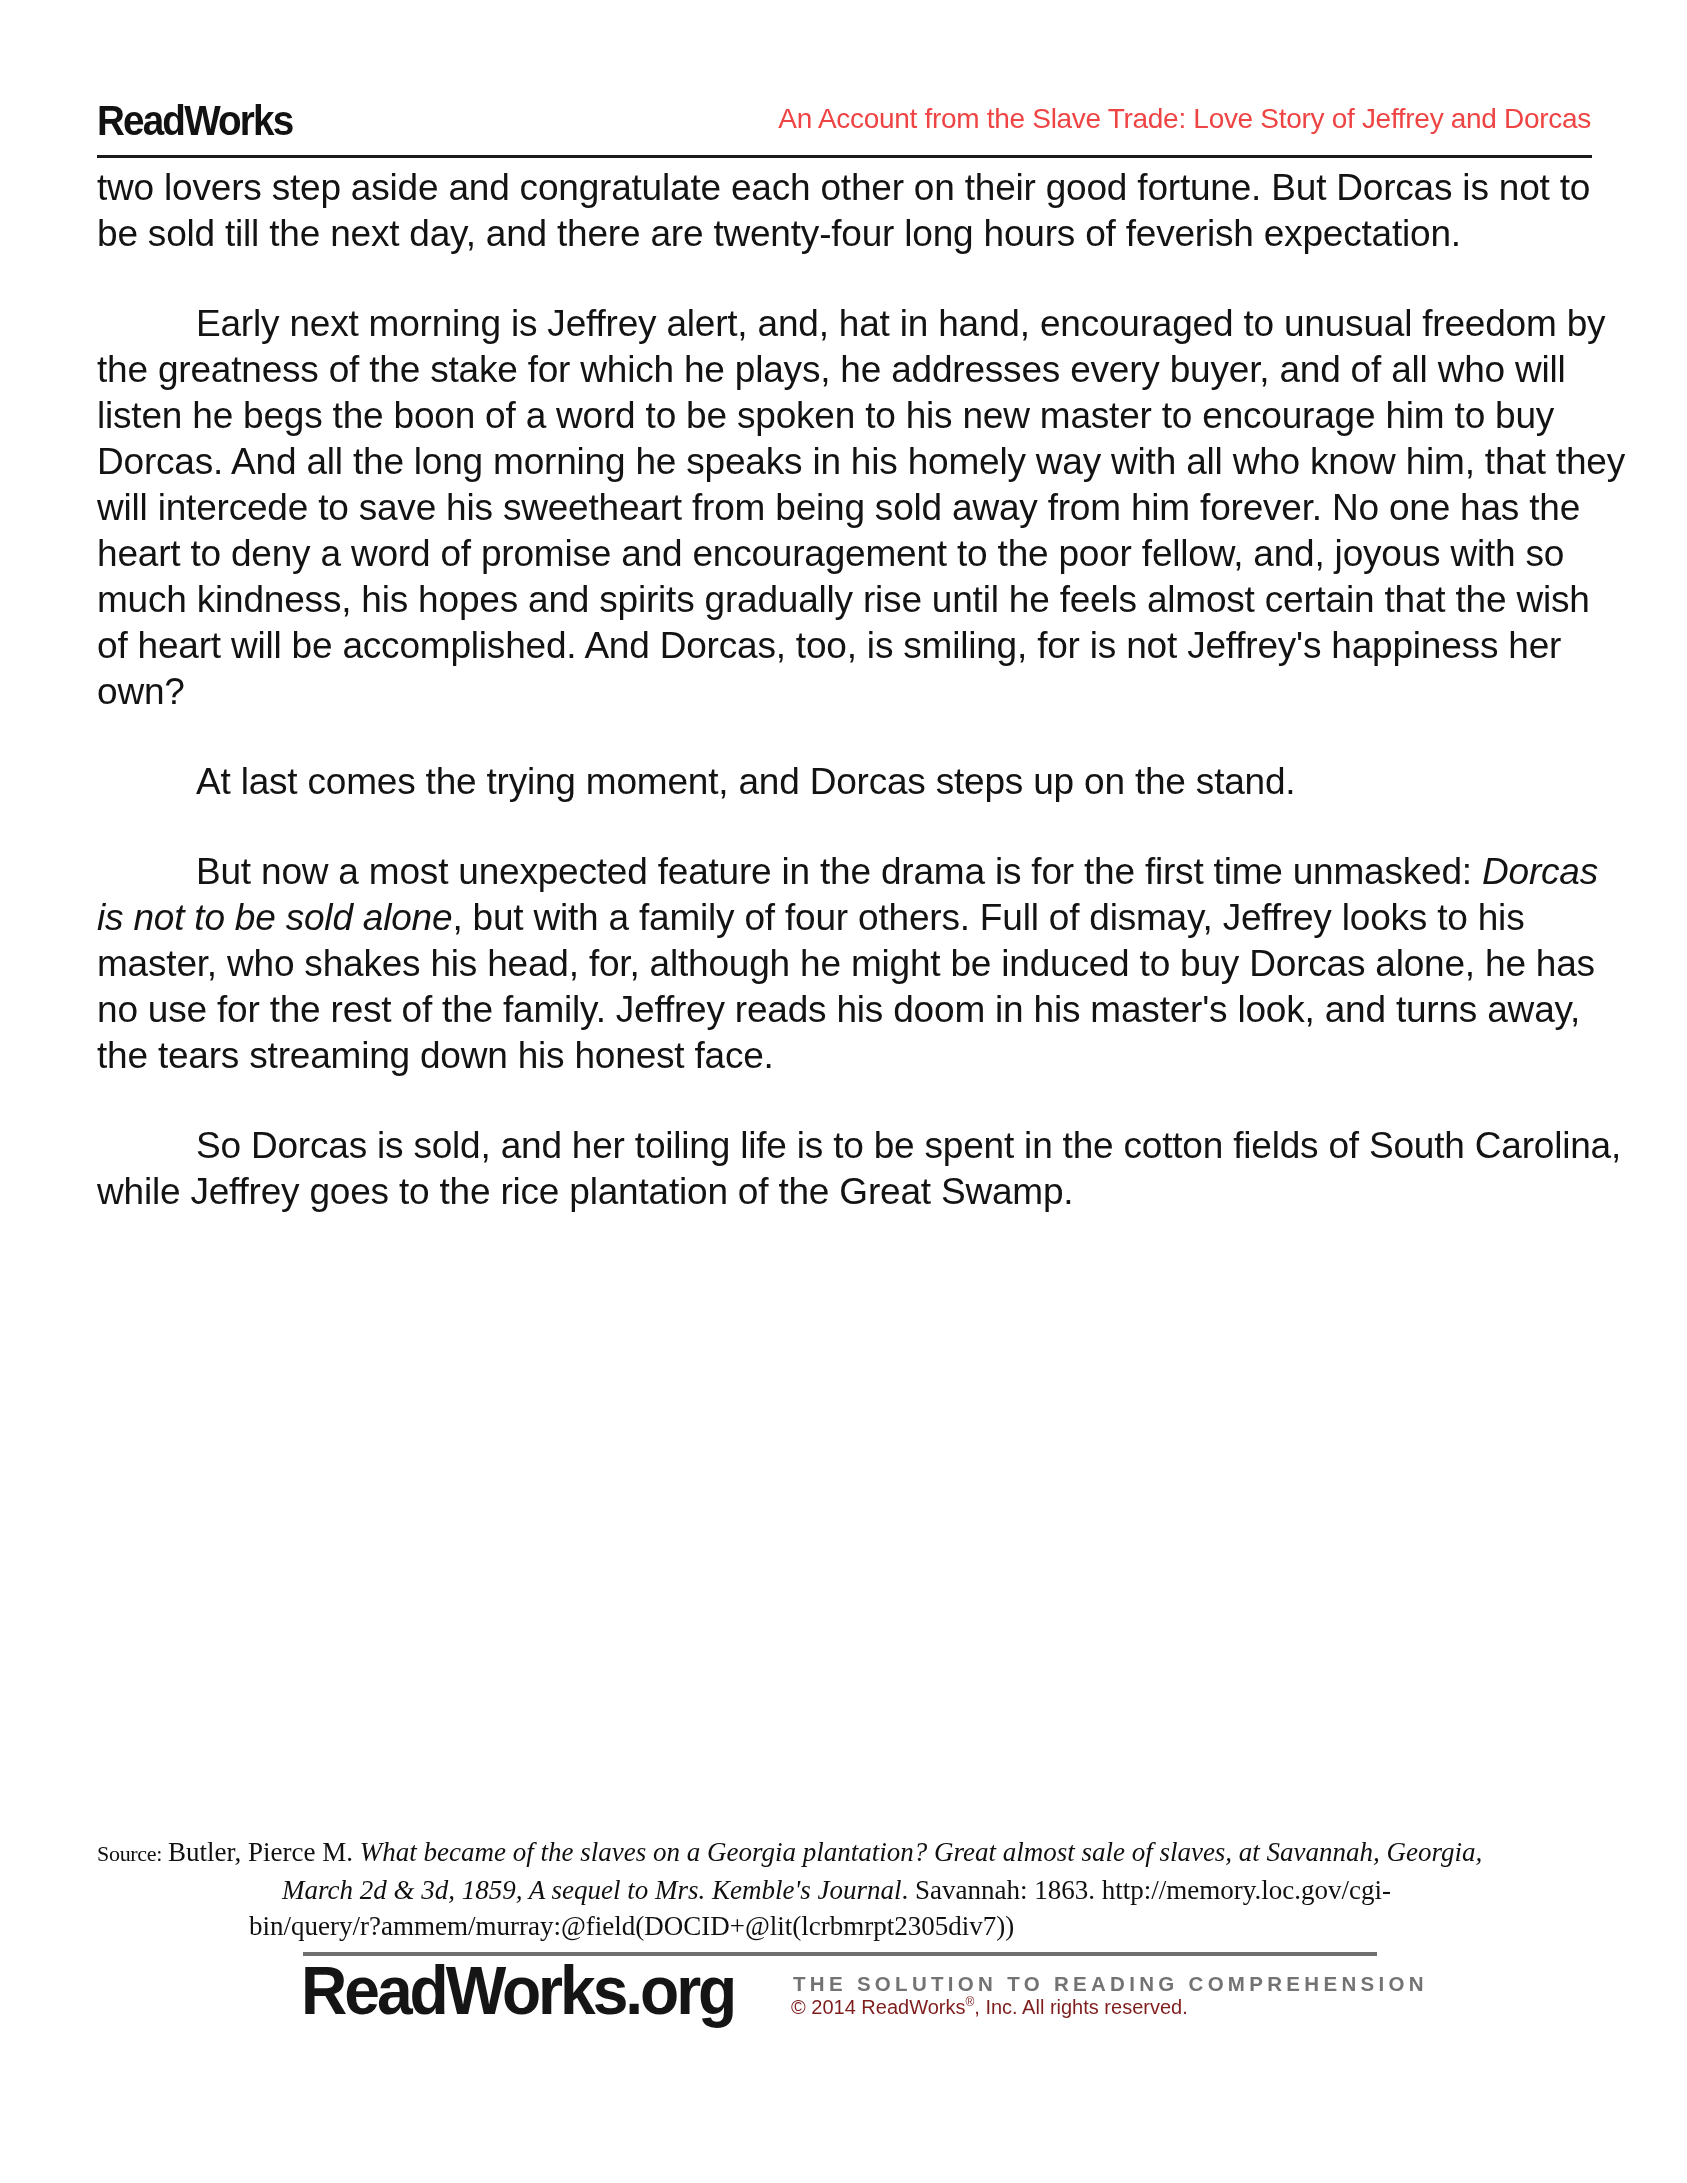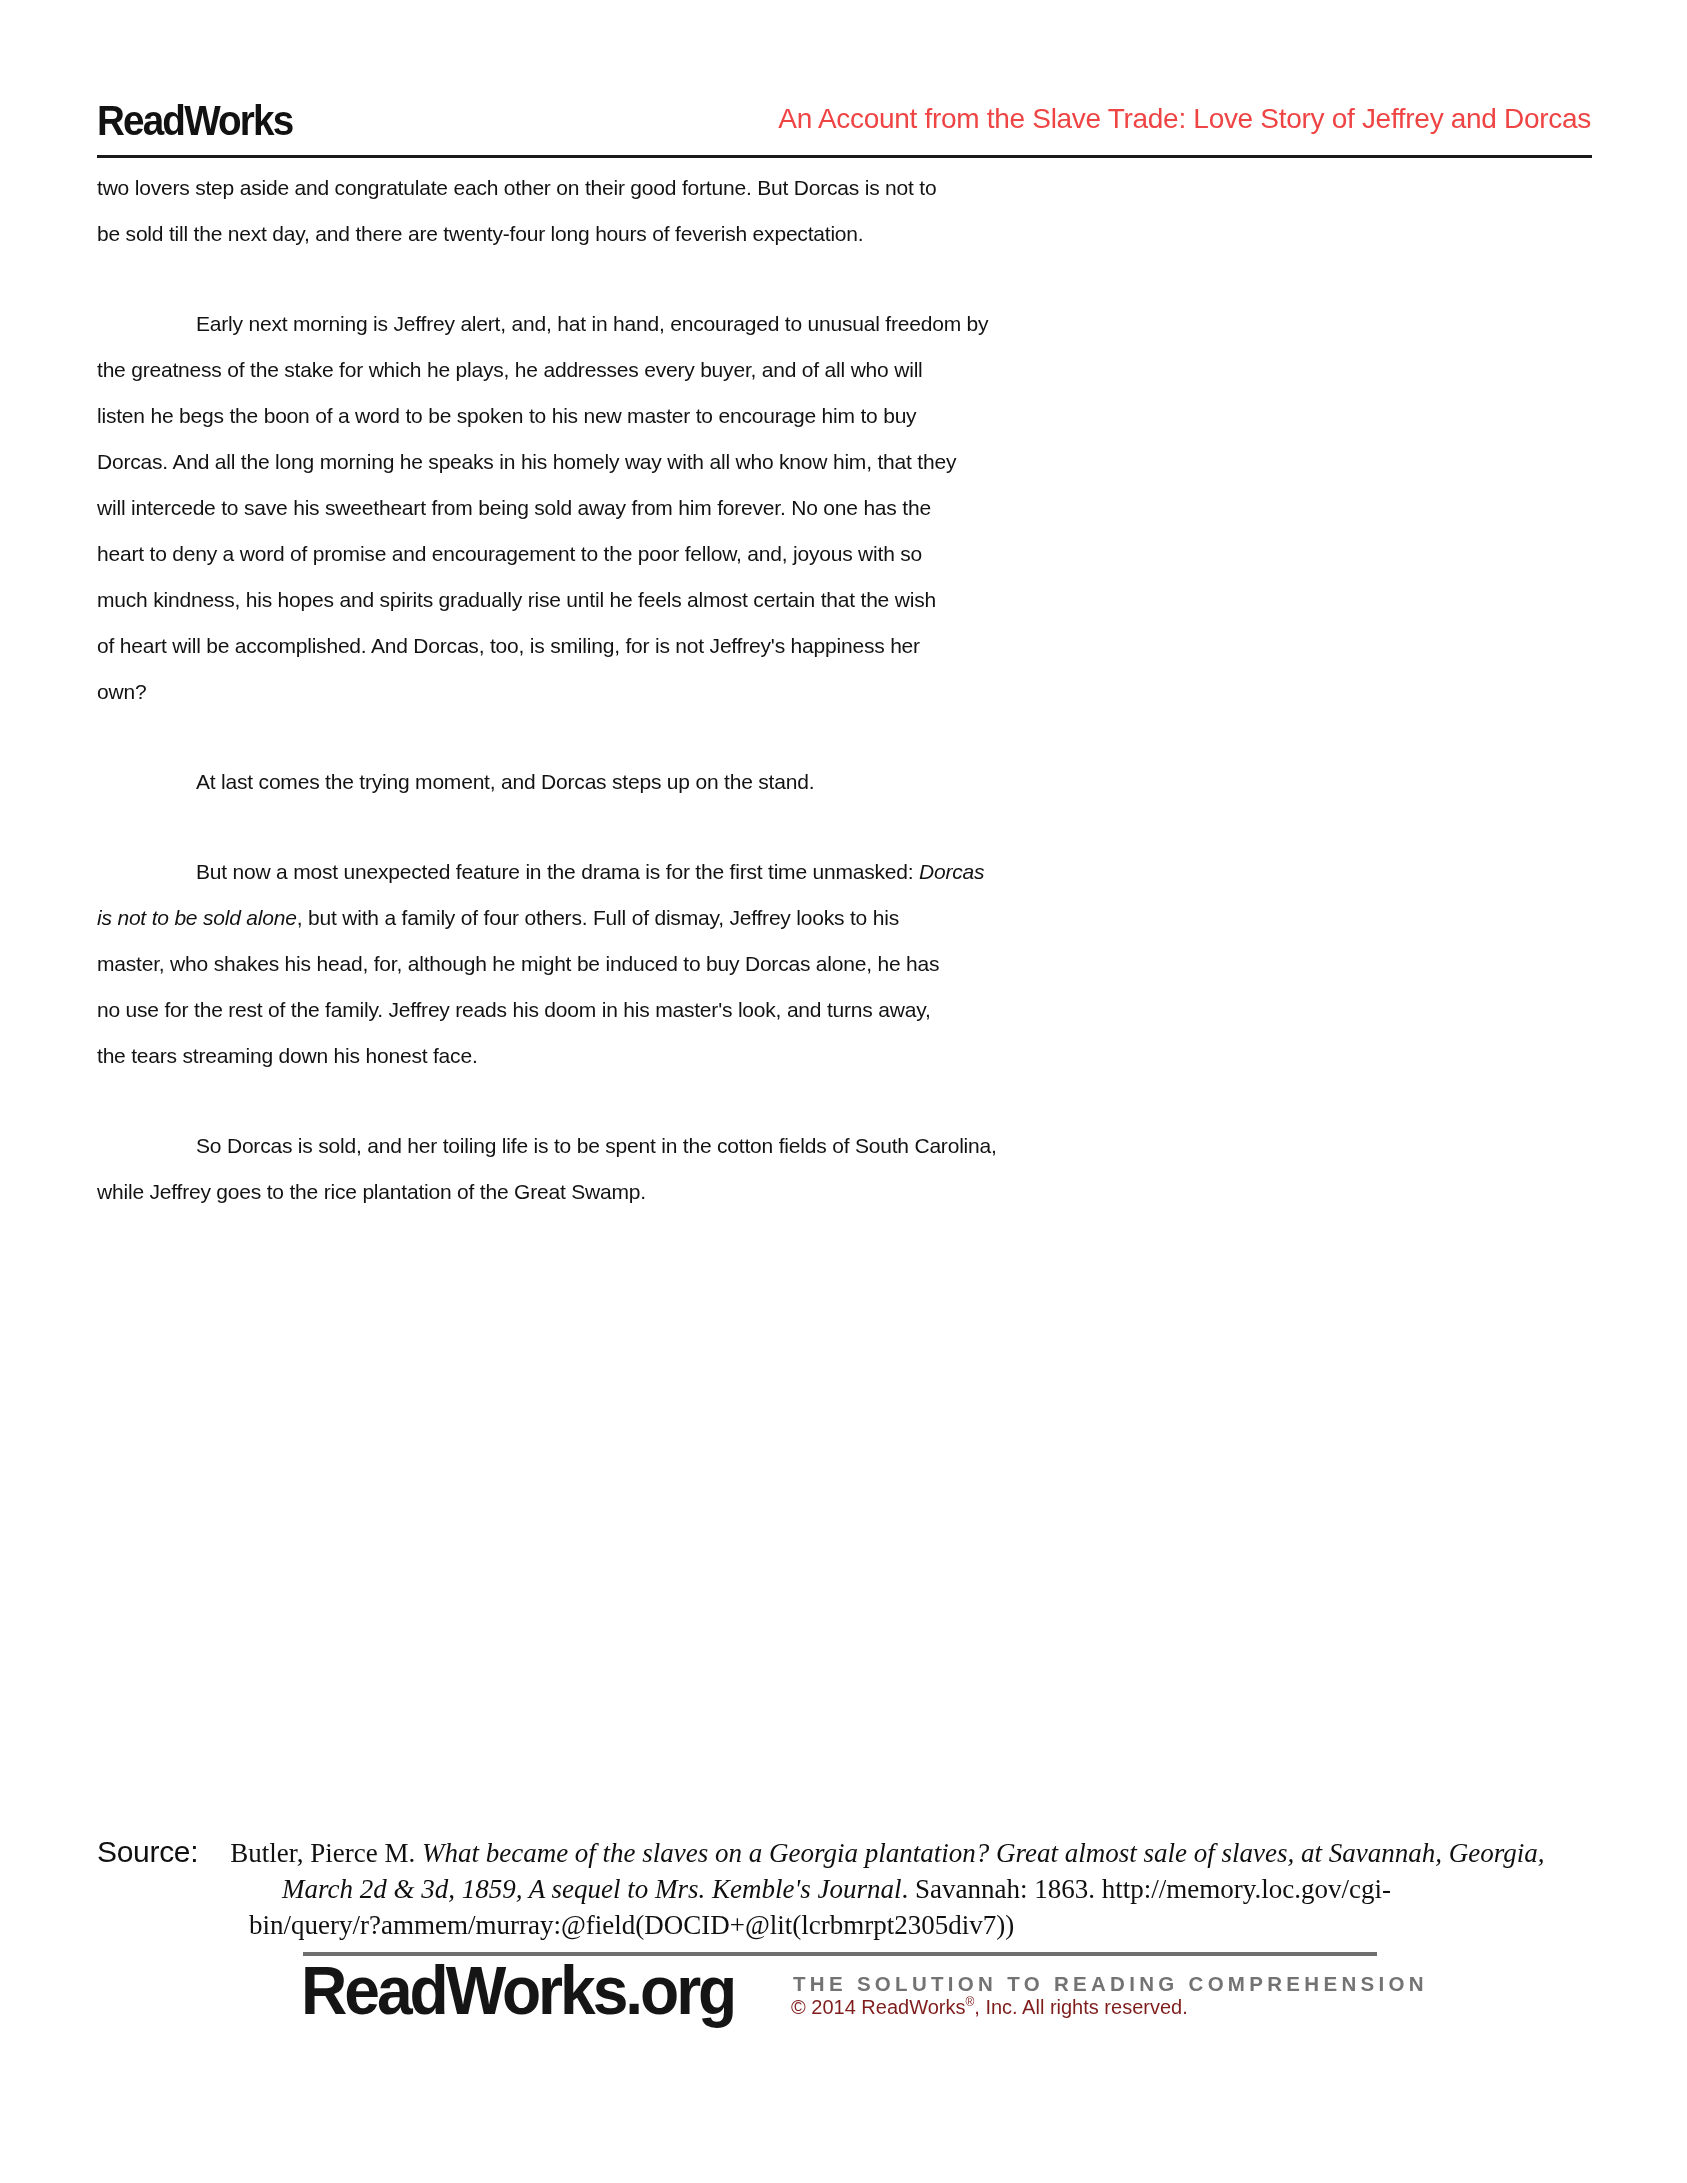--- a/index.html
+++ b/index.html
@@ -28,38 +28,38 @@
     font-size:28px;letter-spacing:-0.3px;color:#ef4444;
     white-space:nowrap;
   }
   .hdr-rule{
     position:absolute;left:97px;top:155px;width:1495px;height:2.6px;
     background:var(--rule);
   }
   
   .article{
     position:absolute;left:97px;top:165px;width:1588px;
-    font-size:21px;line-height:46px;letter-spacing:-0.2px;
+    font-size:37px;line-height:46px;letter-spacing:-0.2px;
     white-space:pre-wrap;
   }
   .para{margin:0 0 44px 0;}
   .para.indented{text-indent:99px;}
   .it{font-style:italic;}
   .sup{vertical-align:super;font-size:0.6em;line-height:0;}
   
   .source{
     position:absolute;left:97px;top:1834px;width:1542px;
     font-family:"Liberation Serif",serif;
     font-size:27px;line-height:36px;color:#101010;
   }
   .source-line{white-space:pre;}
   .source-label{
-    font-family:Liberation Sans, sans-serif;
-    font-size:30px;letter-spacing:-0.3px;
-    margin-right:32px;
+    font-family:Liberation Serif, serif;
+    font-size:22px;letter-spacing:-0.3px;
+    margin-right:6px;
   }
   
   .ftr-rule{
     position:absolute;left:303px;top:1952px;width:1074px;height:4px;
     background:var(--footer-rule);
   }
   .ftr-logo{
     position:absolute;left:301px;top:1956px;
     font-size:69px;font-weight:bold;letter-spacing:-3.3px;line-height:1;
     transform:scaleX(0.93);transform-origin:left top;

